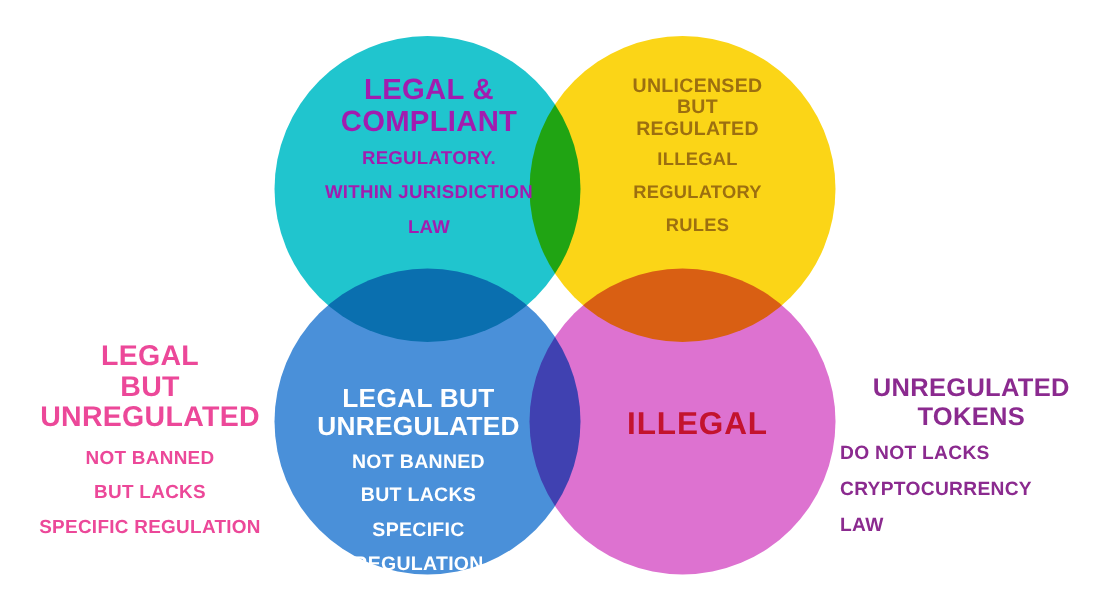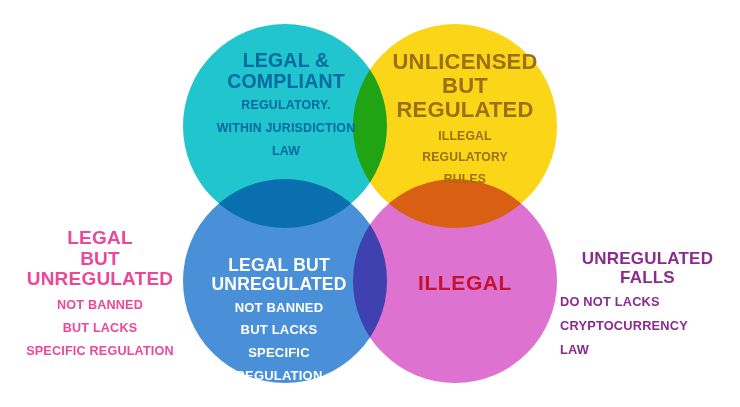--- a/index.html
+++ b/index.html
@@ -49,32 +49,32 @@
   .label .sub {
     display: block;
     font-weight: bold;
   }
 
   
   .inner-teal {
     left: 196px;
     top: 50px;
     width: 180px;
-    color: #0369a1;
+    color: #a21caf;
   }
   .inner-teal .hd { font-size: 19.5px; line-height: 1.06; }
   .inner-teal .sub { font-size: 12.4px; margin-top: 7px; line-height: 1.26; }
 
   .inner-yellow {
     left: 382px;
     top: 50px;
     width: 166px;
     color: #9c6f10;
   }
-  .inner-yellow .hd { font-size: 22px; line-height: 1.1; }
+  .inner-yellow .hd { font-size: 13px; line-height: 1.1; }
   .inner-yellow .sub { font-size: 12.2px; margin-top: 6px; line-height: 1.3; }
 
   .inner-blue {
     left: 190px;
     top: 256px;
     width: 178px;
     color: #ffffff;
   }
   .inner-blue .hd { font-size: 17.5px; line-height: 1.08; }
   .inner-blue .sub { font-size: 13px; margin-top: 6px; line-height: 1.28; }
@@ -154,19 +154,19 @@
     <span class="hd">LEGAL</span>
     <span class="hd">BUT</span>
     <span class="hd">UNREGULATED</span>
     <span class="sub">NOT BANNED</span>
     <span class="sub">BUT LACKS</span>
     <span class="sub">SPECIFIC REGULATION</span>
   </div>
 
   <div class="label outer-right">
     <span class="hd">UNREGULATED</span>
-    <span class="hd">FALLS</span>
+    <span class="hd">TOKENS</span>
     <span class="sub">DO NOT LACKS</span>
     <span class="sub">CRYPTOCURRENCY</span>
     <span class="sub">LAW</span>
   </div>
 
 </div>
 
 </body></html>

